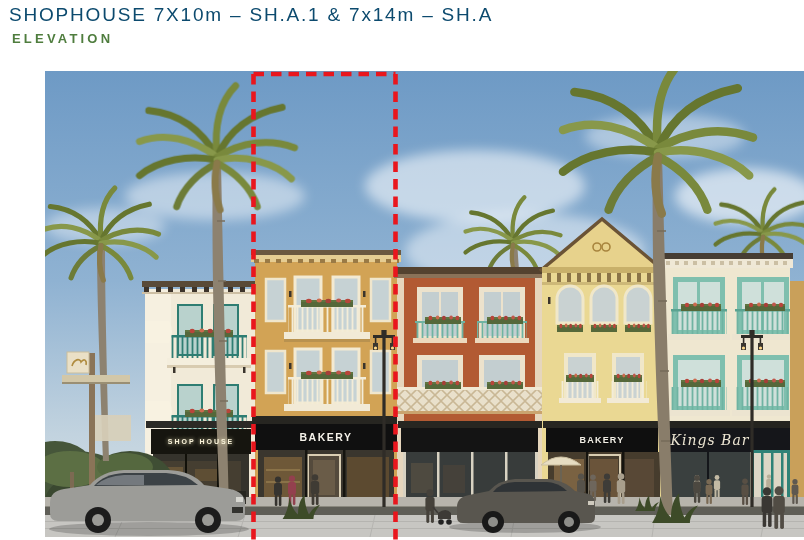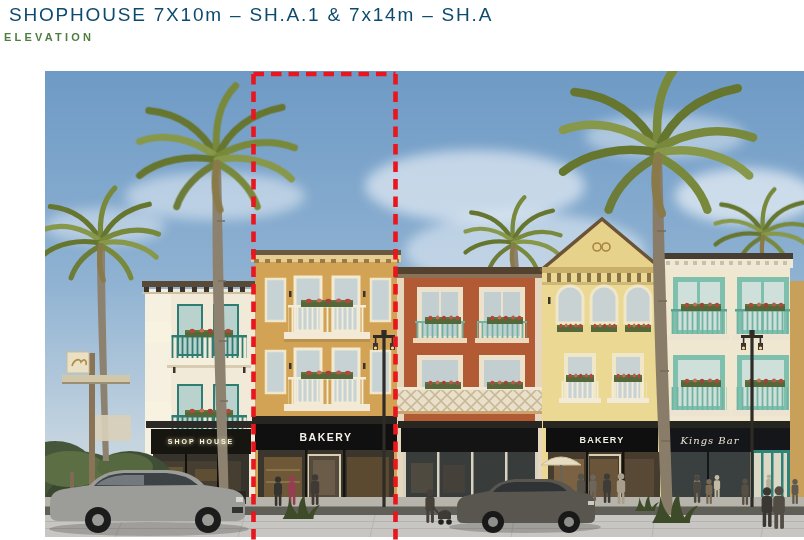--- a/index.html
+++ b/index.html
@@ -1,35 +1,35 @@
 <!DOCTYPE html>
 <html><head>
 <meta charset="utf-8">
 <style>
   html,body{margin:0;padding:0;background:#ffffff;}
   body{width:804px;height:540px;position:relative;overflow:hidden;
        font-family:"Liberation Sans",sans-serif;}
   .page-title{position:absolute;left:9px;top:4px;font-size:19px;font-weight:400;
        letter-spacing:1.8px;color:#0c4a6e;white-space:nowrap;}
-  .page-subtitle{position:absolute;left:4px;top:31px;font-size:11px;font-weight:700;
+  .page-subtitle{position:absolute;left:12px;top:31px;font-size:13px;font-weight:700;
        letter-spacing:3.2px;color:#4f7d3e;}
   #render-frame{position:absolute;left:45px;top:71px;width:759px;height:466px;
        overflow:hidden;background:#9db8d2;}
   #render-frame svg.scene{position:absolute;left:0;top:0;}
   .sign{position:absolute;display:flex;align-items:center;justify-content:center;
        text-align:center;pointer-events:none;}
   #sign-shophouse{left:108px;top:360px;width:96px;height:20px;font-size:7px;font-weight:600;
        letter-spacing:2px;color:#faf3da;text-shadow:0 0 4px rgba(255,248,200,.95);}
   #sign-bakery-a{left:210px;top:354px;width:142px;height:24px;font-size:10.5px;font-weight:700;
        letter-spacing:1.5px;color:#f5f2ea;}
   #sign-monte{left:356px;top:358px;width:137px;height:22px;font-size:8px;font-weight:700;
        letter-spacing:.4px;color:#eee9dd;}
   #sign-bakery-b{left:501px;top:358px;width:112px;height:22px;font-size:9px;font-weight:700;
        letter-spacing:1.2px;color:#f2efe6;}
-  #sign-kings{left:621px;top:358px;width:88px;height:22px;font-size:10px;font-style:italic;
+  #sign-kings{left:621px;top:358px;width:88px;height:22px;font-size:14px;font-style:italic;
        font-family:"DejaVu Serif",serif;letter-spacing:1px;color:#ece5d2;}
   #sign-motel{left:19px;top:311px;width:15px;height:90px;background:#6d1a18;
        border:1px solid #84211e;writing-mode:vertical-rl;text-orientation:upright;
        font-size:9px;font-weight:700;letter-spacing:5px;color:#f2ebdc;
        display:flex;align-items:center;justify-content:center;}
   #highlight-overlay{position:absolute;left:0;top:0;pointer-events:none;}
 </style>
 </head>
 <body>
 

